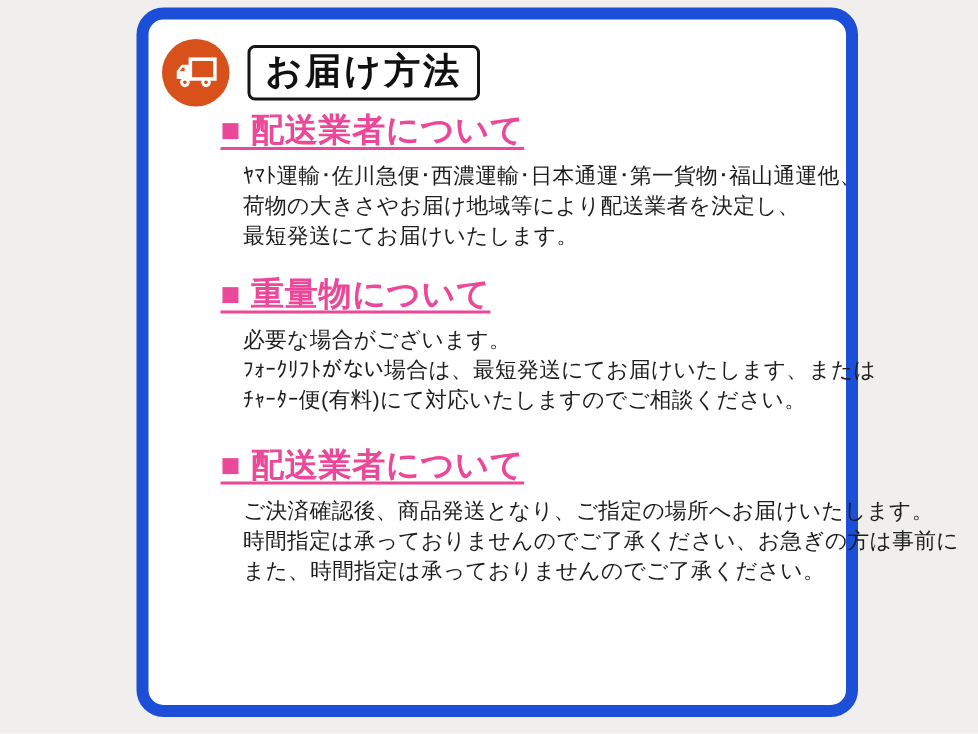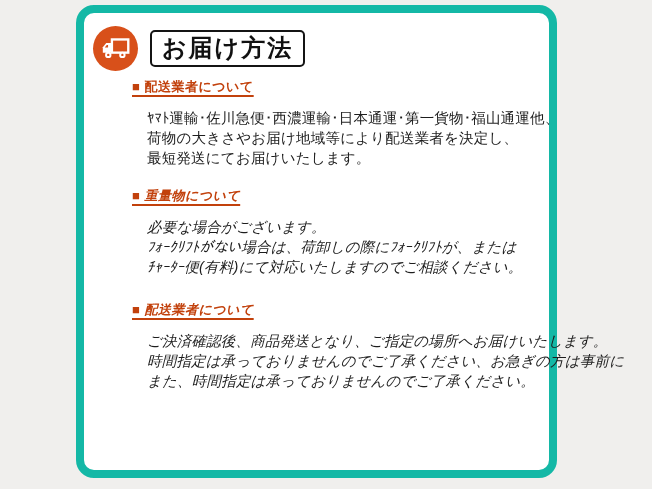--- a/index.html
+++ b/index.html
@@ -10,27 +10,27 @@
     width: 652px;
     height: 489px;
     background: #f0efed;
     overflow: hidden;
     font-family: "Liberation Sans", "DejaVu Sans", sans-serif;
     color: #1d1d1d;
     position: relative;
   }
   .panel {
     position: absolute;
-    left: 76px;
+    left: 91px;
     top: 5px;
     width: 481px;
     height: 473px;
     box-sizing: border-box;
     background: #ffffff;
-    border: 8px solid #14b8a6;
+    border: 8px solid #1d4ed8;
     border-radius: 18px;
   }
   .panel-header {
     position: absolute;
     left: 9px;
     top: 13px;
     display: flex;
     align-items: center;
     gap: 12px;
   }
@@ -58,28 +58,28 @@
   }
   .sections {
     position: absolute;
     left: 0;
     top: 62px;
     width: 100%;
   }
   .section {
     margin: 0 14px 0 48px;
   }
-  .section + .section { margin-top: 16px; font-style: italic; }
+  .section + .section { margin-top: 16px; }
   .section:nth-child(3) { margin-top: 21px; }
   .section-heading {
-    font-size: 13px;
+    font-size: 22px;
     font-weight: bold;
     line-height: 24px;
     letter-spacing: 0.5px;
-    color: #c2410c;
+    color: #ec4899;
     text-decoration: underline;
     text-decoration-thickness: 2px;
     text-underline-offset: 4px;
   }
   .section-body {
     margin: 9px 0 0 15px;
     font-size: 14.5px;
     line-height: 20px;
     letter-spacing: 0.2px;
     color: #1d1d1d;
@@ -118,21 +118,21 @@
         <div class="text-line">ﾔﾏﾄ運輸･佐川急便･西濃運輸･日本通運･第一貨物･福山通運他、</div>
         <div class="text-line">荷物の大きさやお届け地域等により配送業者を決定し、</div>
         <div class="text-line">最短発送にてお届けいたします。</div>
       </div>
     </div>
 
     <div class="section">
       <div class="section-heading">■ 重量物について</div>
       <div class="section-body">
         <div class="text-line">必要な場合がございます。</div>
-        <div class="text-line">ﾌｫｰｸﾘﾌﾄがない場合は、荷卸しの際にﾌｫｰｸﾘﾌﾄが、または</div>
+        <div class="text-line">ﾌｫｰｸﾘﾌﾄがない場合は、最短発送にてお届けいたします、または</div>
         <div class="text-line">ﾁｬｰﾀｰ便(有料)にて対応いたしますのでご相談ください。</div>
       </div>
     </div>
 
     <div class="section">
       <div class="section-heading">■ 配送業者について</div>
       <div class="section-body">
         <div class="text-line">ご決済確認後、商品発送となり、ご指定の場所へお届けいたします。</div>
         <div class="text-line">時間指定は承っておりませんのでご了承ください、お急ぎの方は事前に</div>
         <div class="text-line">また、時間指定は承っておりませんのでご了承ください。</div>

